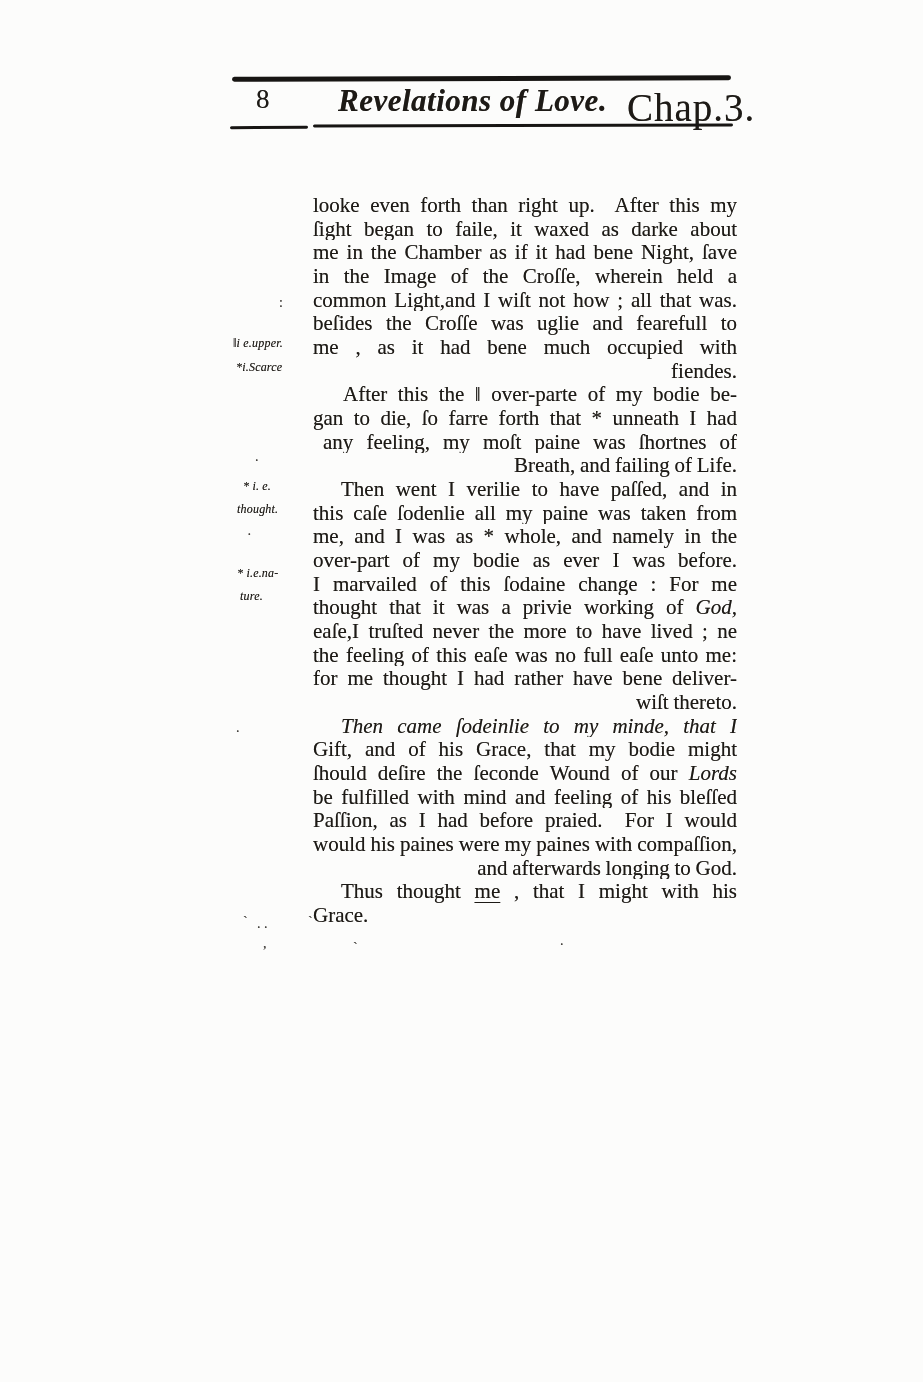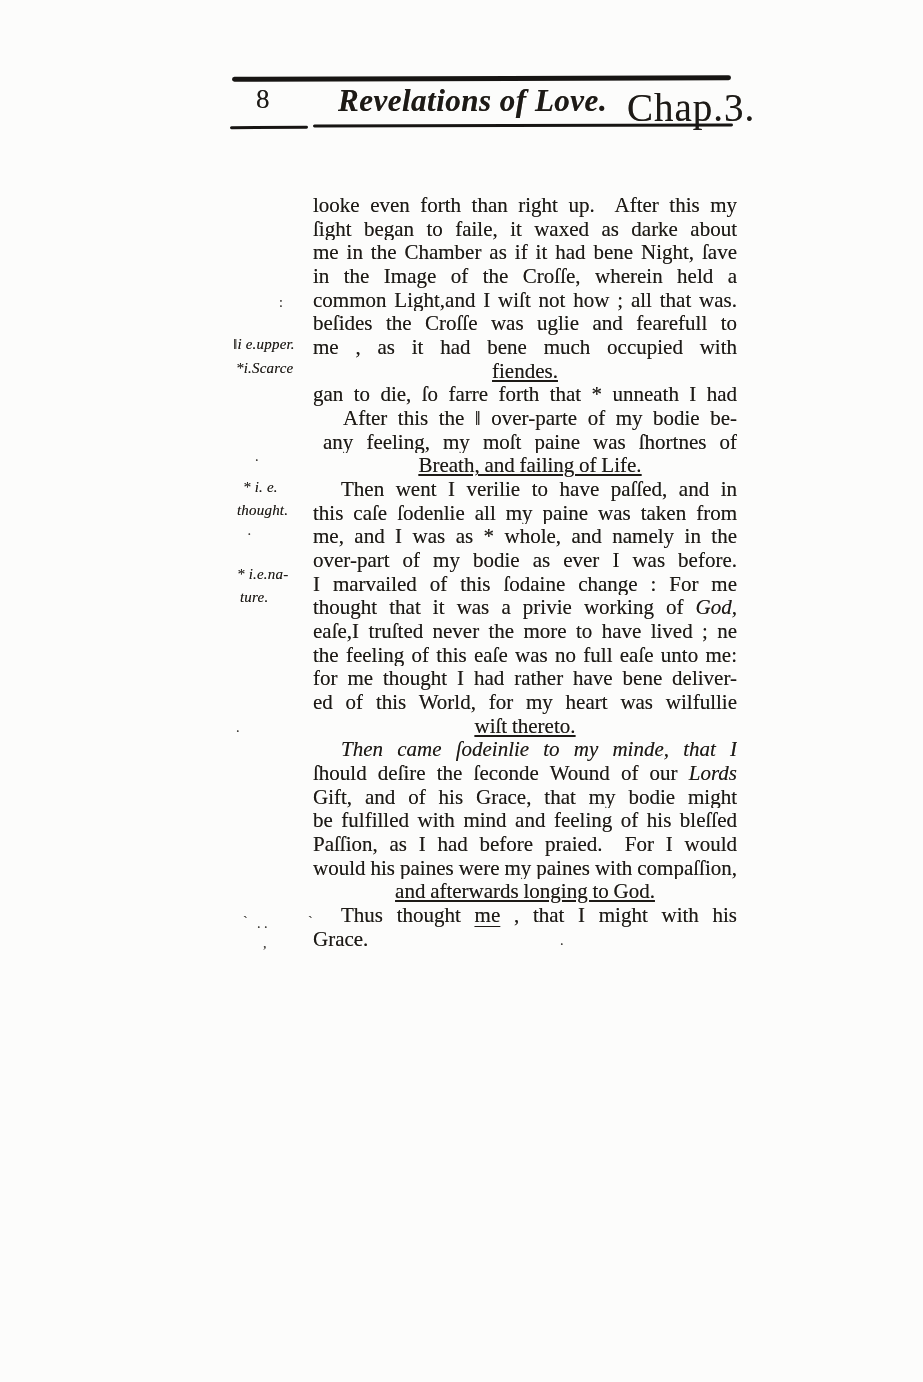--- a/index.html
+++ b/index.html
@@ -28,30 +28,30 @@
   
   .bodytext {
     position: absolute;
     left: 313px; top: 149px; width: 424px;
     font-size: 21px;
     word-spacing: -0.5px;
     margin-top: 44px;
   }
   .line { height: 23.68px; overflow: hidden; }
   .line.j { text-align: justify; text-align-last: justify; }
-  .line.l { text-align: center; text-decoration: underline; }
+  .line.l { text-align: right; }
   .line.r { text-align: left; }
   .it { font-style: italic; }
   .un { text-decoration: underline; text-decoration-thickness: 1.5px; text-underline-offset: 4px; }
 
   
   .mnote {
     position: absolute;
     font-style: italic;
-    font-size: 15px;
+    font-size: 12px;
     letter-spacing: 0.2px;
     white-space: nowrap;
   }
 
   
   .speck { position: absolute; font-size: 14px; opacity: 0.85; }
 </style>
 </head>
 <body>
 
@@ -67,38 +67,37 @@
 
   <div class="bodytext ink" id="bodytext">
       <div class="line j"><span>looke even forth than right up.  After this my</span></div>
       <div class="line j"><span>ſight began to faile, it waxed as darke about</span></div>
       <div class="line j"><span>me in the Chamber as if it had bene Night, ſave</span></div>
       <div class="line j"><span>in the Image of the Croſſe, wherein held a</span></div>
       <div class="line j"><span>common Light,and I wiſt not how ; all that was.</span></div>
       <div class="line j"><span>beſides the Croſſe was uglie and fearefull to</span></div>
       <div class="line j"><span>me , as it had bene much occupied with</span></div>
       <div class="line l"><span>fiendes.</span></div>
+      <div class="line j" style="padding-left: 30px;"><span>After this the ‖ over-parte of my bodie be-</span></div>
       <div class="line j"><span>gan to die, ſo farre forth that * unneath I had</span></div>
-      <div class="line j" style="padding-left: 30px;"><span>After this the ‖ over-parte of my bodie be-</span></div>
       <div class="line j" style="padding-left: 10px;"><span>any feeling, my moſt paine was ſhortnes of</span></div>
       <div class="line l" style="padding-left: 10px;"><span>Breath, and failing of Life.</span></div>
       <div class="line j" style="padding-left: 28px;"><span>Then went I verilie to have paſſed, and in</span></div>
       <div class="line j"><span>this caſe ſodenlie all my paine was taken from</span></div>
       <div class="line j"><span>me, and I was as * whole, and namely in the</span></div>
       <div class="line j"><span>over-part of my bodie as ever I was before.</span></div>
       <div class="line j"><span>I marvailed of this ſodaine change : For me</span></div>
       <div class="line j"><span>thought that it was a privie working of </span><span class="it">God,</span></div>
       <div class="line j"><span>eaſe,I truſted never the more to have lived ; ne</span></div>
       <div class="line j"><span>the feeling of this eaſe was no full eaſe unto me:</span></div>
       <div class="line j"><span>for me thought I had rather have bene deliver-</span></div>
-      <div class="line j"><span>ed of this World, for my heart was wilfullie</span></div>
       <div class="line l"><span>wiſt thereto.</span></div>
       <div class="line j" style="padding-left: 28px; font-style: italic;"><span>Then came ſodeinlie to my minde, that I</span></div>
+      <div class="line j"><span>Gift, and of his Grace, that my bodie might</span></div>
       <div class="line j"><span>ſhould deſire the ſeconde Wound of our </span><span class="it">Lords</span></div>
-      <div class="line j"><span>Gift, and of his Grace, that my bodie might</span></div>
       <div class="line j"><span>be fulfilled with mind and feeling of his bleſſed</span></div>
       <div class="line j"><span>Paſſion, as I had before praied.  For I would</span></div>
       <div class="line j"><span>would his paines were my paines with compaſſion,</span></div>
       <div class="line l"><span>and afterwards longing to God.</span></div>
       <div class="line j" style="padding-left: 28px;"><span>Thus thought </span><span class="un">me</span><span> , that I might with his</span></div>
       <div class="line r"><span>Grace.</span></div>
     </div>
 
   <div id="notes">
       <div class="mnote ink" style="left: 233px; top: 336px;">‖i e.upper.</div>

